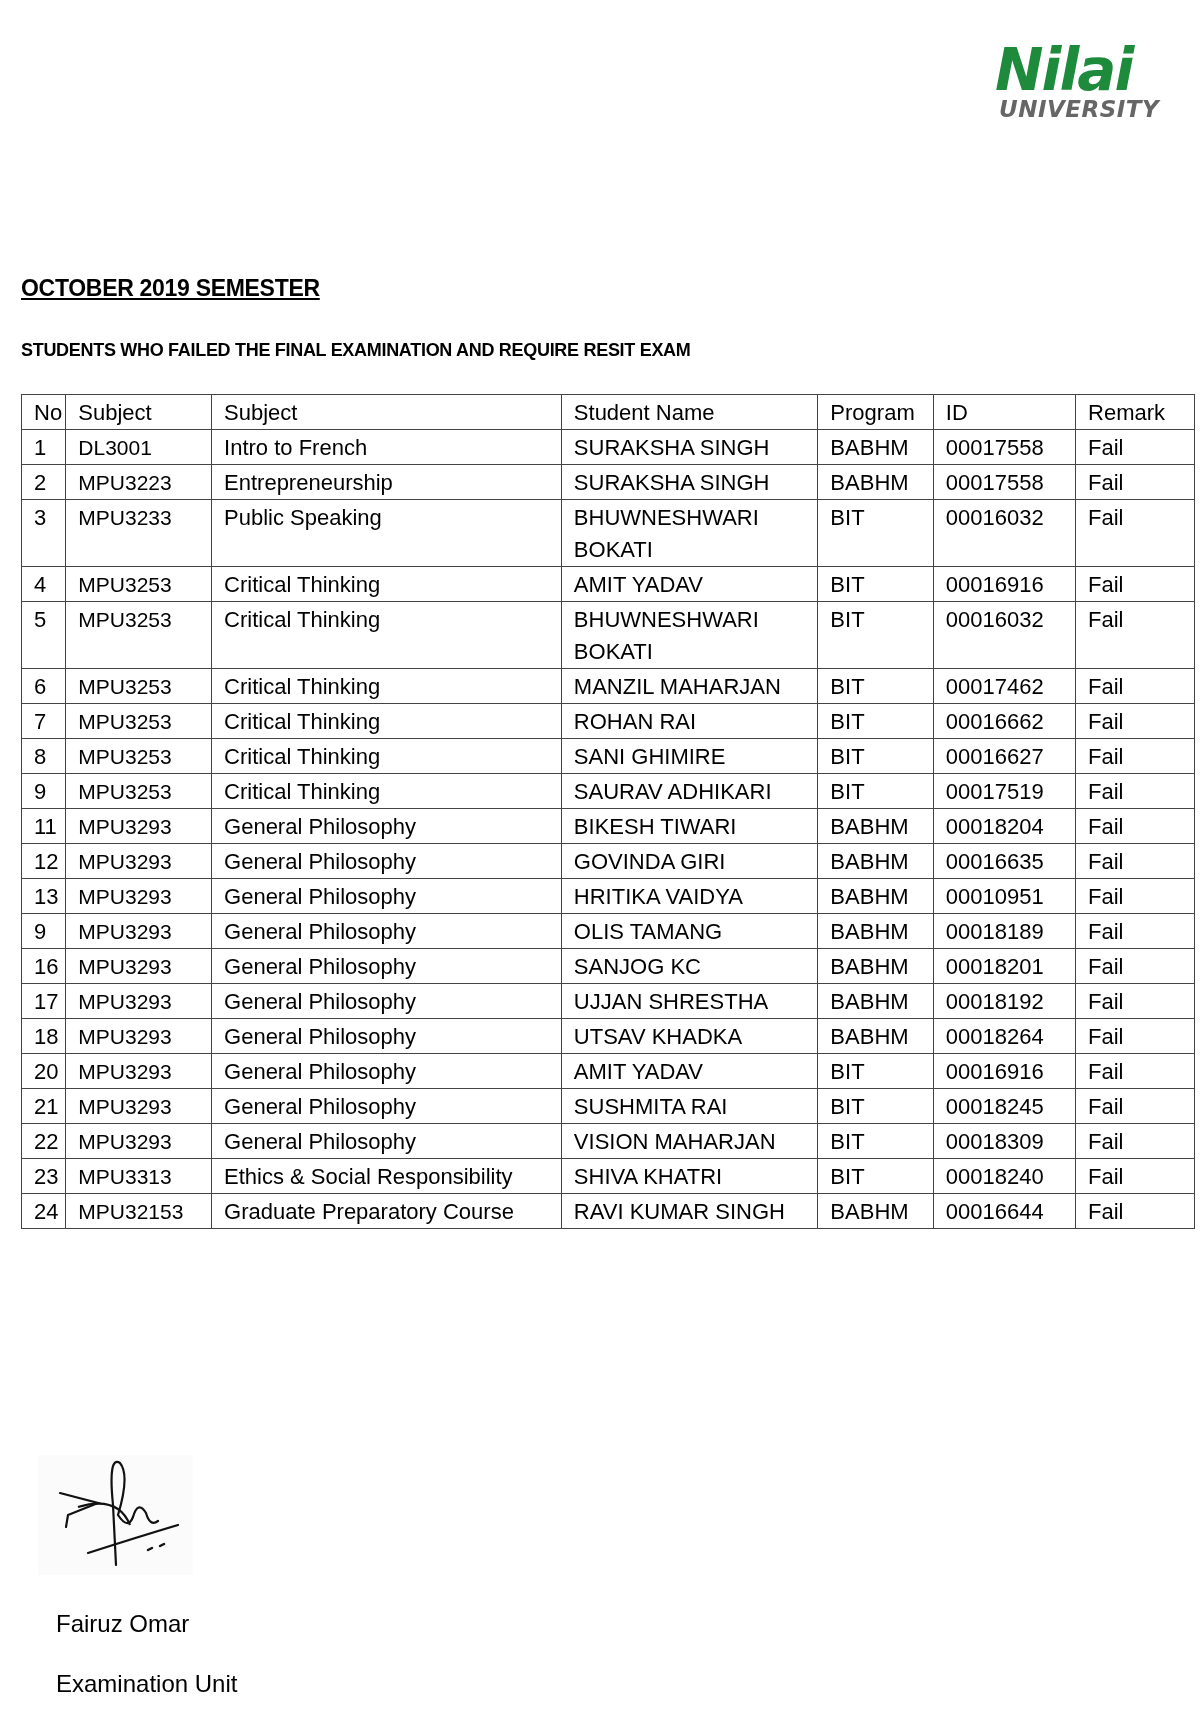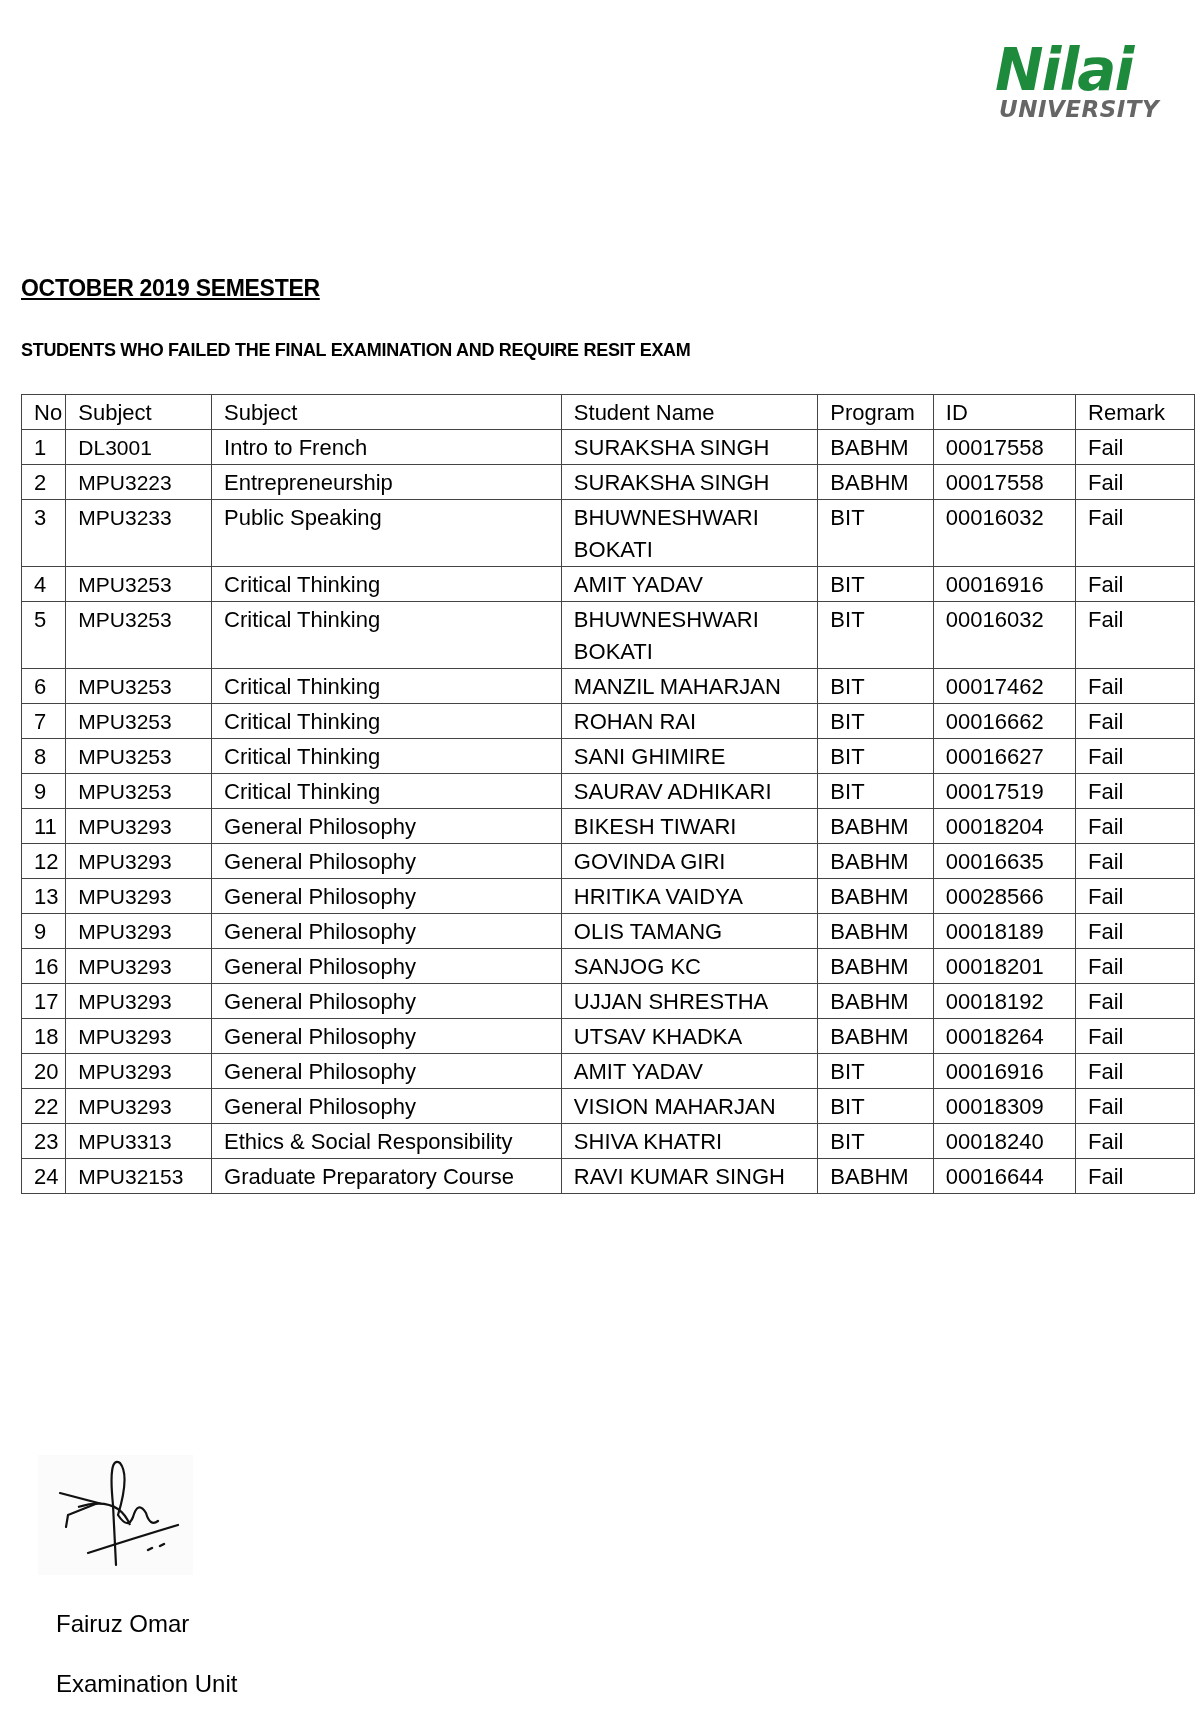--- a/index.html
+++ b/index.html
@@ -160,21 +160,21 @@
         <td>BABHM</td>
         <td>00016635</td>
         <td>Fail</td>
       </tr>
       <tr>
         <td>13</td>
         <td class="code">MPU3293</td>
         <td>General Philosophy</td>
         <td>HRITIKA VAIDYA</td>
         <td>BABHM</td>
-        <td>00028566</td>
+        <td>00010951</td>
         <td>Fail</td>
       </tr>
       <tr>
         <td>9</td>
         <td class="code">MPU3293</td>
         <td>General Philosophy</td>
         <td>OLIS TAMANG</td>
         <td>BABHM</td>
         <td>00018189</td>
         <td>Fail</td>
@@ -206,20 +206,29 @@
         <td>00018264</td>
         <td>Fail</td>
       </tr>
       <tr>
         <td>20</td>
         <td class="code">MPU3293</td>
         <td>General Philosophy</td>
         <td>AMIT YADAV</td>
         <td>BIT</td>
         <td>00016916</td>
+        <td>Fail</td>
+      </tr>
+      <tr>
+        <td>21</td>
+        <td class="code">MPU3293</td>
+        <td>General Philosophy</td>
+        <td>SUSHMITA RAI</td>
+        <td>BIT</td>
+        <td>00018245</td>
         <td>Fail</td>
       </tr>
       <tr>
         <td>22</td>
         <td class="code">MPU3293</td>
         <td>General Philosophy</td>
         <td>VISION MAHARJAN</td>
         <td>BIT</td>
         <td>00018309</td>
         <td>Fail</td>

